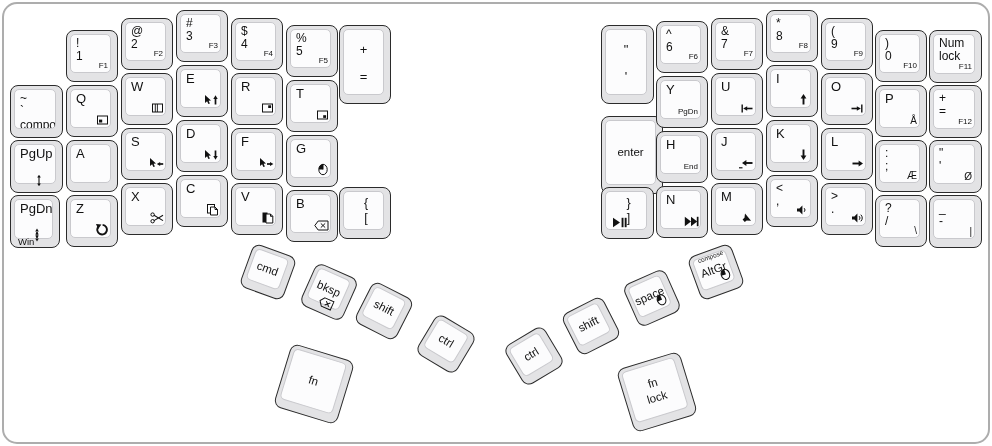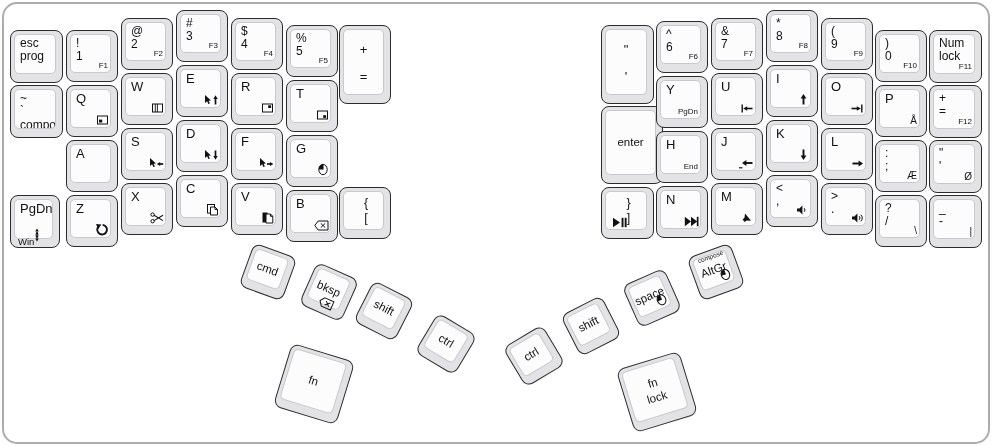--- a/index.html
+++ b/index.html
@@ -28,32 +28,38 @@
   .ic.bl{left:10px;right:auto;}
   .ic.bc{left:55%;right:auto;transform:translateX(-50%);bottom:5px;}
   svg{display:block;}
 </style>
 </head>
 <body>
 
 <div class="stage">
   <div class="frame"></div>
 
-<div class="key" style="left: 10px; top: 30px; width: 53px; height: 53px;">
-      <div class="face">
-        <span class="ln">esc</span>
-        <span class="ln">prog</span>
-      </div>
-    </div>
     <div class="key" style="left: 10px; top: 85px; width: 53px; height: 53px;">
       <div class="face">
         <span class="ln">~</span>
         <span class="ln">`</span>
         <span class="ln">compose</span>
       </div>
+    </div>
+    <div class="key" style="left: 10px; top: 140px; width: 53px; height: 53px;">
+      <div class="face">
+        <span class="ln">PgUp</span>
+      </div>
+      <span class="ic bc">
+        <svg width="9" height="13" viewBox="0 0 9 13">
+          <line x1="4.5" y1="2.8" x2="4.5" y2="10.2" stroke="#111" stroke-width="1.1"></line>
+          <polygon points="4.5,0.8 2.7,3.6 6.3,3.6" fill="#111"></polygon>
+          <polygon points="4.5,12.2 2.7,9.4 6.3,9.4" fill="#111"></polygon>
+        </svg>
+      </span>
     </div>
     <div class="key" style="left: 10px; top: 195px; width: 50px; height: 53px; padding-left: 32px;">
       <div class="face">
         <span class="ln">PgDn</span>
       </div>
       <span class="bl">Win</span>
       <span class="ic bc">
         <svg width="9" height="14" viewBox="0 0 9 14">
           <line x1="4.5" y1="4" x2="4.5" y2="10" stroke="#111" stroke-width="1.1"></line>
           <polygon points="4.5,0.6 2.7,3.4 6.3,3.4" fill="#111"></polygon>
@@ -279,21 +285,21 @@
         <span class="ln">{</span>
         <span class="ln">[</span>
       </div>
     </div>
     <div class="key" style="left: 601px; top: 25px; width: 53px; height: 79px;">
       <div class="face tallc">
         <span class="ln">"</span>
         <span class="ln">'</span>
       </div>
     </div>
-    <div class="key" style="left: 601px; top: 106px; width: 62px; height: 78px;">
+    <div class="key" style="left: 601px; top: 116px; width: 62px; height: 78px;">
       <div class="face center">
         <span class="ln">enter</span>
       </div>
     </div>
     <div class="key" style="left: 601px; top: 187px; width: 53px; height: 52px;">
       <div class="face symc">
         <span class="ln">}</span>
         <span class="ln">]</span>
       </div>
       <span class="ic bl">

